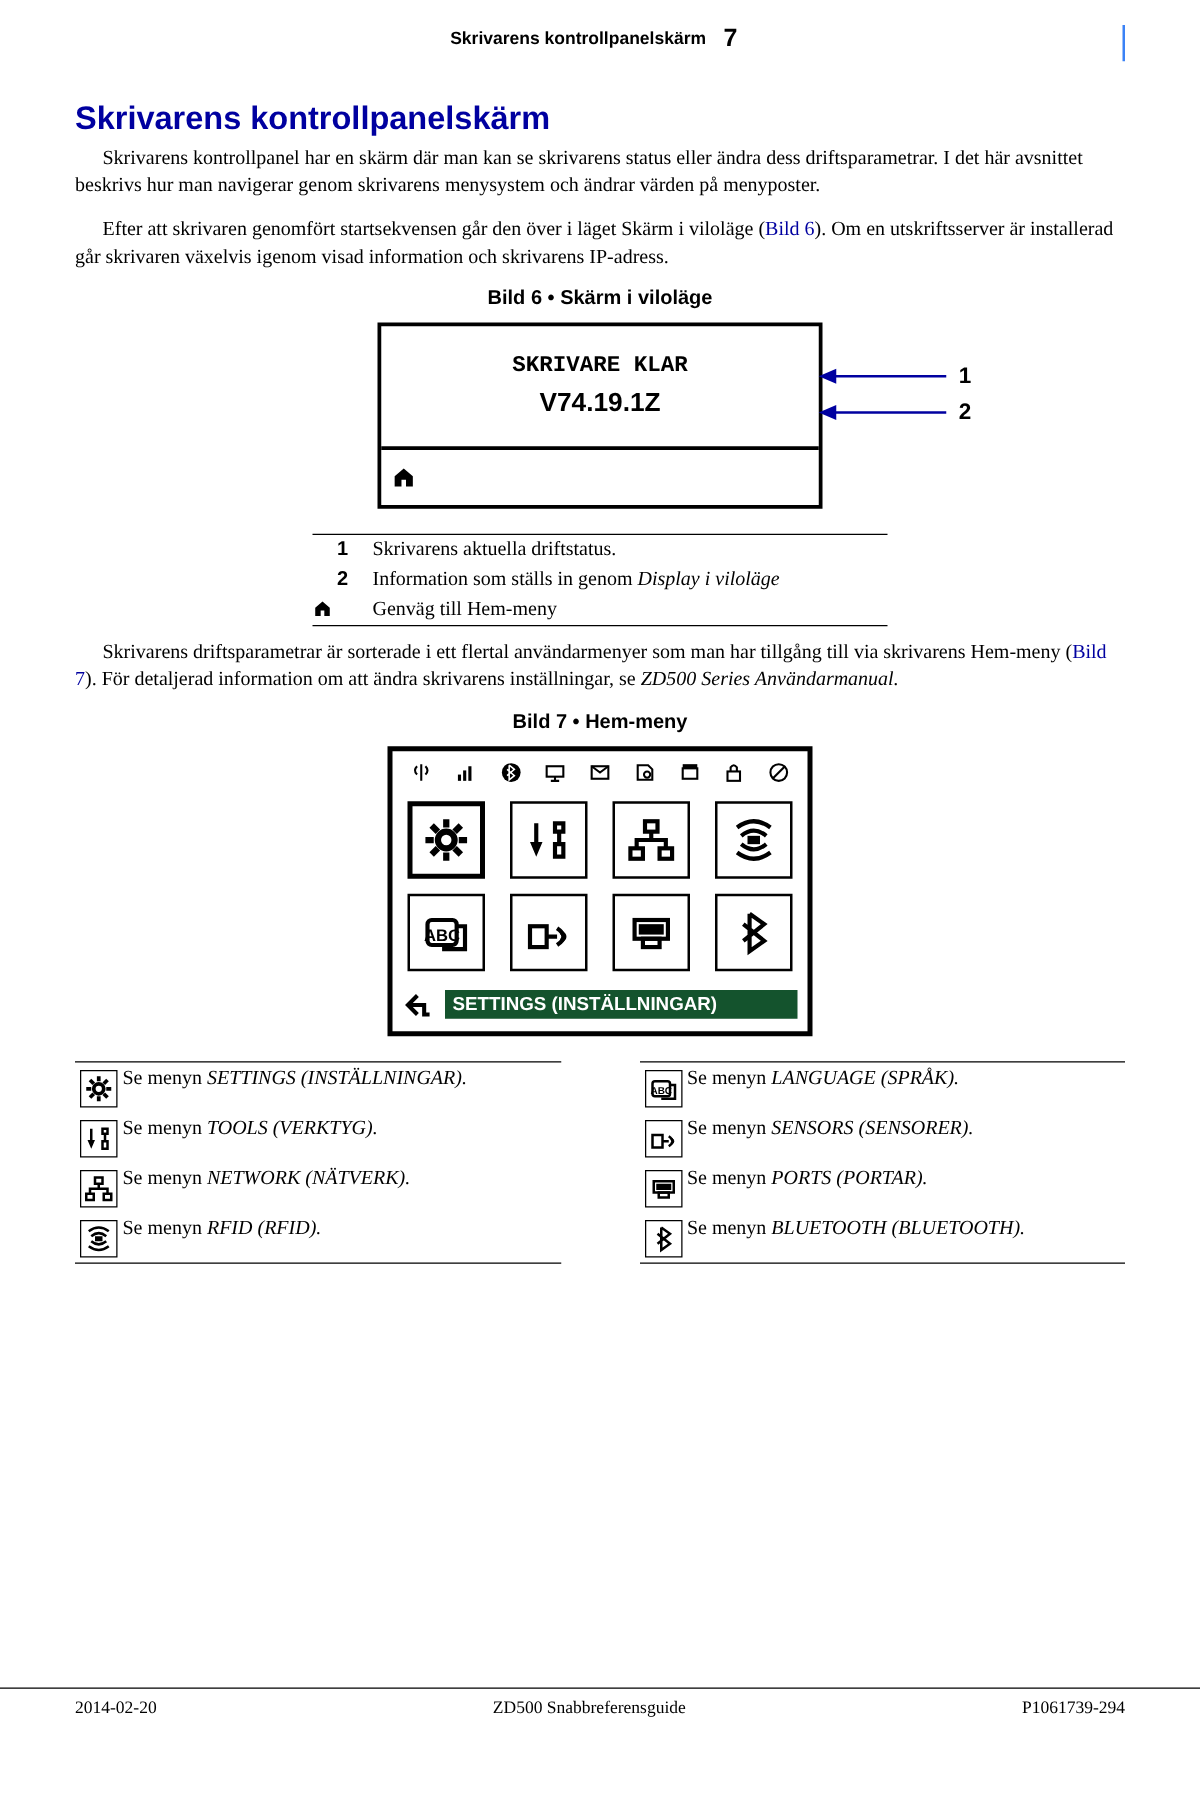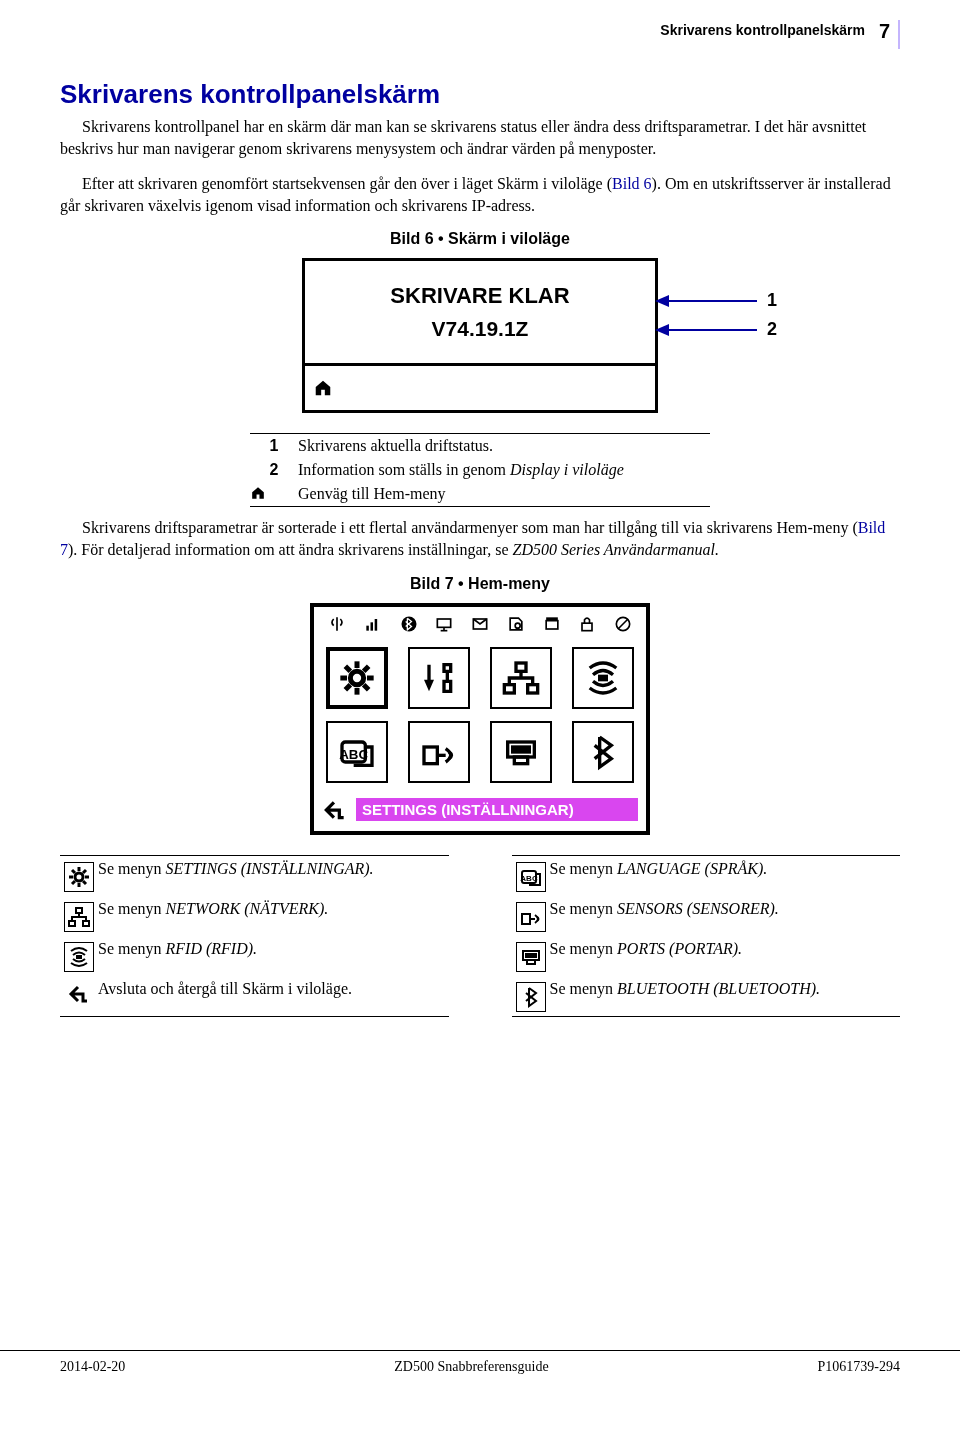--- a/index.html
+++ b/index.html
@@ -11,26 +11,26 @@
     padding: 0;
     width: 960px;
   }
   .page {
     padding: 20px 60px 30px 60px;
     box-sizing: border-box;
     min-height: 1350px;
     position: relative;
   }
   .top-header {
-    text-align: right;
+    text-align: center;
     font-family: Arial, Helvetica, sans-serif;
     font-weight: bold;
     font-size: 14px;
     margin-bottom: 30px;
-    border-right: 2px solid #c4b5fd;
+    border-right: 2px solid #3b82f6;
     padding-right: 8px;
     padding-bottom: 6px;
   }
   .top-header .page-num {
     display: inline-block;
     font-family: Arial, Helvetica, sans-serif;
     font-weight: bold;
     font-size: 20px;
     margin-left: 10px;
     vertical-align: middle;
@@ -75,22 +75,23 @@
     padding: 22px 10px 22px 10px;
     text-align: center;
     font-family: Arial, Helvetica, sans-serif;
     font-weight: bold;
   }
   .lcd-line {
     display: flex; justify-content:center;
     position: relative;
   }
   .lcd-status {
-    font-size: 22px;
+    font-size: 18px;
     margin-bottom: 8px;
+    font-family: Liberation Mono, monospace;
   }
   .lcd-version {
     font-size: 21px;
   }
   .lcd-bottom {
     height: 36px;
     padding: 4px 8px;
     display: flex;
     align-items: center;
   }
@@ -182,21 +183,21 @@
   .grid-icons .cell.selected {
     border-width: 4px;
   }
   .bottom-bar {
     display: flex;
     align-items: center;
     gap: 8px;
     margin-top: 6px;
   }
   .bottom-bar .label-bar {
-    background: #d946ef;
+    background: #14532d;
     color: #fff;
     font-family: Arial, Helvetica, sans-serif;
     font-weight: bold;
     font-size: 15px;
     padding: 3px 6px;
     flex: 1;
   }
 
   
   .menu-columns {
@@ -515,40 +516,40 @@
         <div class="micon">
             <svg viewBox="0 0 24 24" width="24" height="24" style="border:1px solid #000;padding:2px">
               <use href="#ic-gear"></use>
             </svg>
           </div>
         <div class="mtext"><span>Se menyn </span><span class="italic">SETTINGS (INSTÄLLNINGAR).</span></div>
       </div>
       <div class="mrow">
         <div class="micon">
             <svg viewBox="0 0 24 24" width="24" height="24" style="border:1px solid #000;padding:2px">
+              <use href="#ic-tools"></use>
+            </svg>
+          </div>
+        <div class="mtext"><span>Se menyn </span><span class="italic">TOOLS (VERKTYG).</span></div>
+      </div>
+      <div class="mrow">
+        <div class="micon">
+            <svg viewBox="0 0 24 24" width="24" height="24" style="border:1px solid #000;padding:2px">
               <use href="#ic-network"></use>
             </svg>
           </div>
         <div class="mtext"><span>Se menyn </span><span class="italic">NETWORK (NÄTVERK).</span></div>
       </div>
       <div class="mrow">
         <div class="micon">
             <svg viewBox="0 0 24 24" width="24" height="24" style="border:1px solid #000;padding:2px">
               <use href="#ic-rfid"></use>
             </svg>
           </div>
         <div class="mtext"><span>Se menyn </span><span class="italic">RFID (RFID).</span></div>
-      </div>
-      <div class="mrow">
-        <div class="micon">
-            <svg viewBox="0 0 24 24" width="24" height="24">
-              <use href="#ic-back"></use>
-            </svg>
-          </div>
-        <div class="mtext"><span>Avsluta och återgå till Skärm i viloläge.</span></div>
       </div>
     </div>
     <div class="menu-col">
       <div class="mrow">
         <div class="micon">
             <svg viewBox="0 0 24 24" width="24" height="24" style="border:1px solid #000;padding:2px">
               <use href="#ic-lang"></use>
             </svg>
           </div>
         <div class="mtext"><span>Se menyn </span><span class="italic">LANGUAGE (SPRÅK).</span></div>

